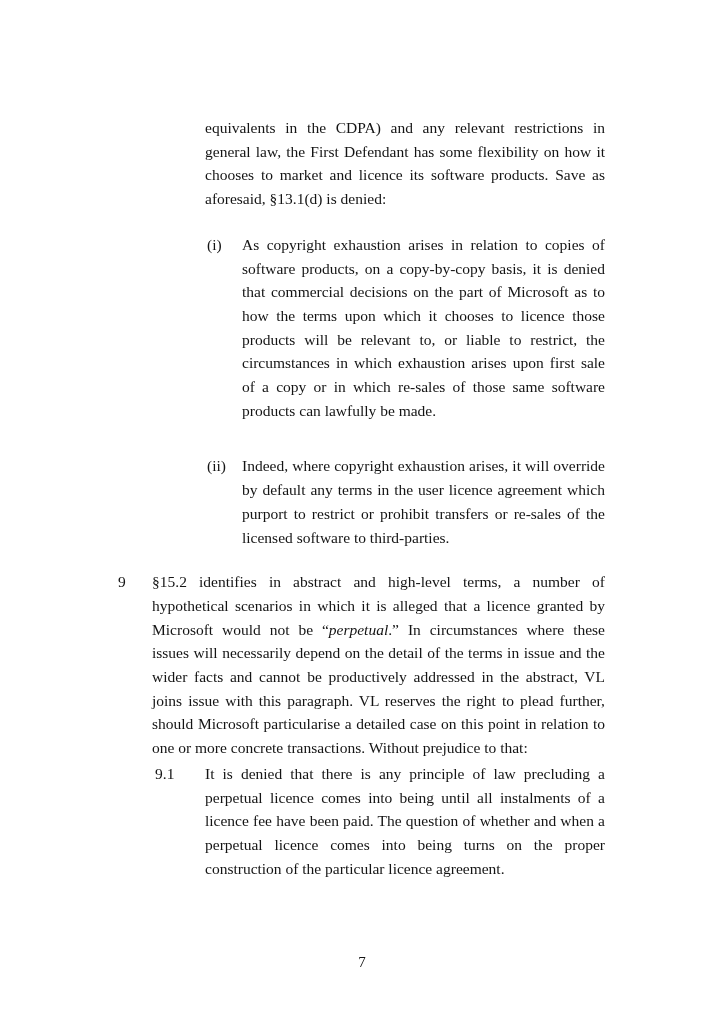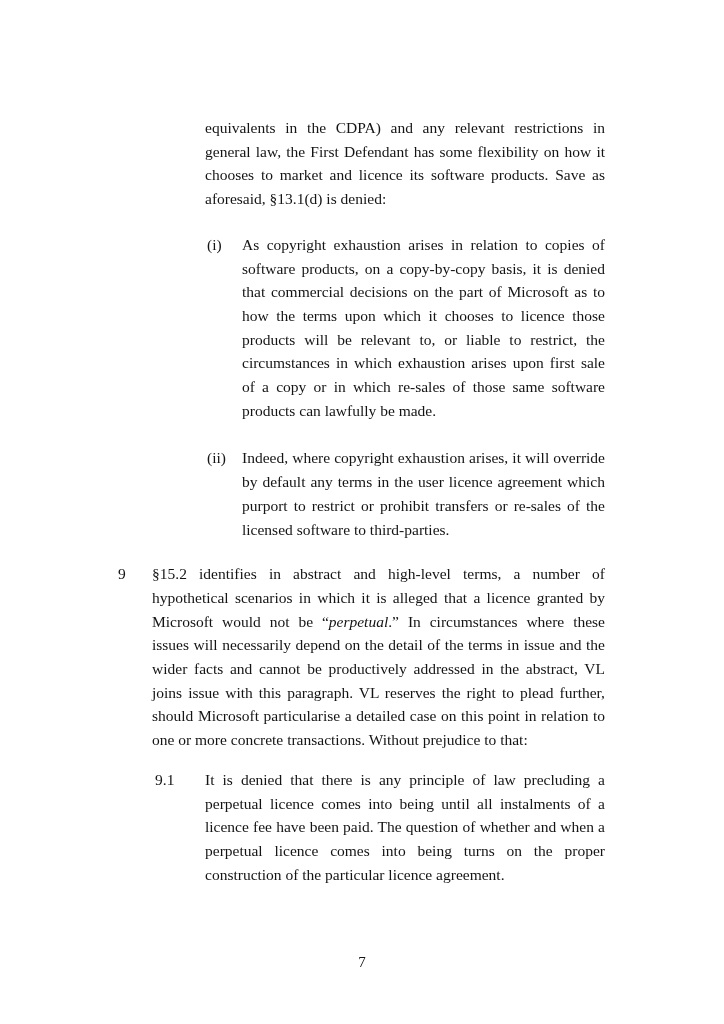--- a/index.html
+++ b/index.html
@@ -34,21 +34,21 @@
   .cont-para {
     margin-left: 205px;
     width: 400px;
   }
   .subitem {
     display: flex;
     margin-left: 207px;
     width: 398px;
   }
   .subitem-i  { margin-top: 22px; }
-  .subitem-ii { margin-top: 24px; }
+  .subitem-ii { margin-top: 32px; }
   .subitem .marker {
     flex: 0 0 35px;
     font-size: 15.5px;
     line-height: 23.7px;
   }
   .subitem .body { flex: 1 1 auto; min-width: 0; }
   .numbered-para {
     display: flex;
   }
   .numbered-para .num {
@@ -56,21 +56,21 @@
     line-height: 23.7px;
   }
   .numbered-para .body { flex: 1 1 auto; min-width: 0; }
   .para-9 {
     margin-top: 21px;
     margin-left: 118px;
     width: 487px;
   }
   .para-9 .num { flex: 0 0 34px; }
   .para-9-1 {
-    margin-top: 16px;
+    margin-top: 2px;
     margin-left: 155px;
     width: 450px;
   }
   .para-9-1 .num { flex: 0 0 50px; }
   .page-number {
     position: absolute;
     top: 951px;
     left: 0;
     width: 724px;
     text-align: center;

